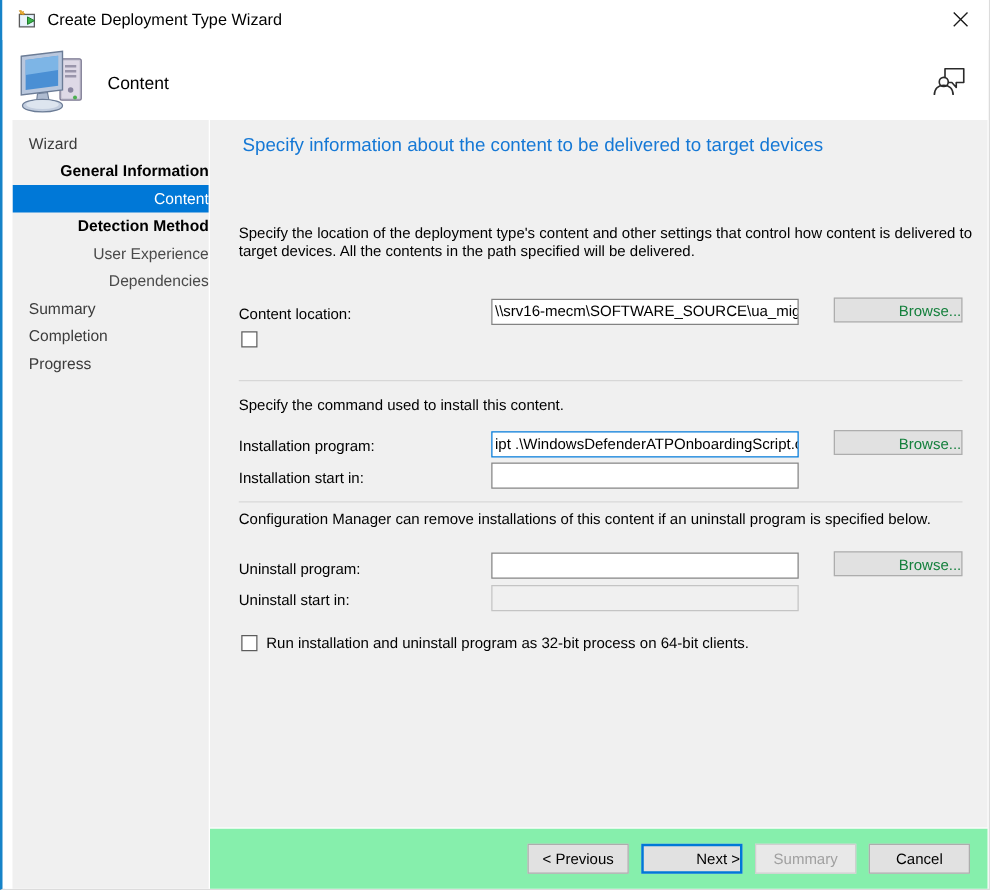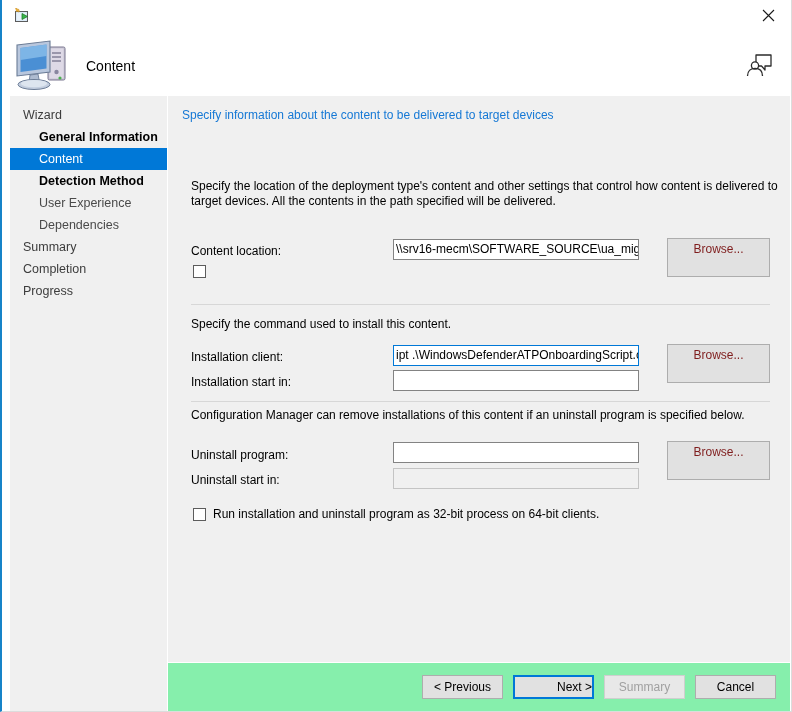--- a/index.html
+++ b/index.html
@@ -100,42 +100,42 @@
   }
   .nav-item {
     height: 22px;
     line-height: 22px;
     font-size: 12.5px;
     color: #4a4a4a;
     white-space: nowrap;
     cursor: default;
     padding-left: 13px;
   }
-  .nav-item.child { padding-left: 29px; }
+  .nav-item.child { padding-left: 29px; text-align: right; }
   .nav-item.strong { color: #000; font-weight: bold; }
   .nav-item.root { color: #3c3c3c; }
   .nav-item.selected {
     background: #0078d7;
     color: #ffffff;
     font-weight: normal;
   }
   #nav-list { padding-top: 8px; }
 
   
   #main {
     position: absolute;
     left: 164px; top: 0; right: 0; bottom: 48px;
     background: #f0f0f0;
     border-bottom: 1px solid #ffffff;
     overflow: hidden;
   }
   #page-heading {
     position: absolute;
-    left: 14px; top: 12px;
-    font-size: 12px;
+    left: 26px; top: 12px;
+    font-size: 15px;
     color: #1578d5;
     white-space: nowrap;
   }
   #intro-text {
     position: absolute;
     left: 23px; top: 83px;
     width: 590px;
     font-size: 12px;
     line-height: 15px;
     color: #000;
@@ -167,27 +167,27 @@
   }
   .txt.disabled {
     background: #f0f0f0;
     border: 1px solid #c4c4c4;
     color: #8d8d8d;
   }
 
   .btn {
     position: absolute;
     box-sizing: border-box;
-    height: 39px;
+    height: 20px;
     background: #e1e1e1;
     border: 1px solid #adadad;
     font-family: "Liberation Sans", sans-serif;
     font-size: 12px;
-    color: #7f1d1d;
-    text-align: center;
+    color: #15803d;
+    text-align: right;
     line-height: 21px;
     cursor: default;
     white-space: nowrap;
   }
 
   .sep {
     position: absolute;
     height: 1px;
     background: #d7d7d7;
   }
@@ -256,20 +256,21 @@
 
   <div id="titlebar">
     <span id="titlebar-icon">
       <svg width="18" height="18" viewBox="0 0 18 18">
         <rect x="2.5" y="4.5" width="12" height="10" fill="#cfe3f5" stroke="#5b5b5b" stroke-width="1"></rect>
         <rect x="3.5" y="5.5" width="10" height="8" fill="#eaf3fb"></rect>
         <path d="M9 6.5 L9 12.5 L14.5 9.5 Z" fill="#39b54a" stroke="#1f7a2c" stroke-width="0.8"></path>
         <path d="M2.5 1.5 l1.6 0 l.5 1.3 l1.2-.6 l-.4 1.5 l1.4 .3 l-1.3 .8 l-1.1-.6 l-1.3 .2 l.3-1.3 Z" fill="#f6b93b" stroke="#c98a14" stroke-width="0.6"></path>
       </svg>
     </span>
+    <span id="titlebar-text">Create Deployment Type Wizard</span>
     <div id="close-button">
       <span>
         <svg width="13" height="13" viewBox="0 0 13 13">
           <path d="M1 1 L12 12 M12 1 L1 12" stroke="#1a1a1a" stroke-width="1.1" fill="none"></path>
         </svg>
       </span>
     </div>
   </div>
 
   <div id="header">
@@ -329,21 +330,21 @@
       <div class="txt" style="left:225px; top:143px; width:246px;">\\srv16-mecm\SOFTWARE_SOURCE\ua_migrate</div>
       <div class="btn" style="left:499px; top:142px; width:103px;">Browse...</div>
 
       <div class="chk-row" style="left:25px; top:169px;">
         <span class="chk-box"></span>
       </div>
 
       <div class="sep" style="left:23px; top:208px; width:579px;"></div>
       <div class="note" style="left:23px; top:221px;">Specify the command used to install this content.</div>
 
-      <div class="form-label" style="left:23px; top:254px;">Installation client:</div>
+      <div class="form-label" style="left:23px; top:254px;">Installation program:</div>
       <div class="txt focused" style="left:225px; top:249px; width:246px;">
         <span>ipt .\WindowsDefenderATPOnboardingScript.cmd</span>
       </div>
       <div class="btn" style="left:499px; top:248px; width:103px;">Browse...</div>
 
       <div class="form-label" style="left:23px; top:279px;">Installation start in:</div>
       <div class="txt" style="left:225px; top:274px; width:246px;"></div>
 
       <div class="sep" style="left:23px; top:305px; width:579px;"></div>
       <div class="note" style="left:23px; top:312px;">Configuration Manager can remove installations of this content if an uninstall program is specified below.</div>

